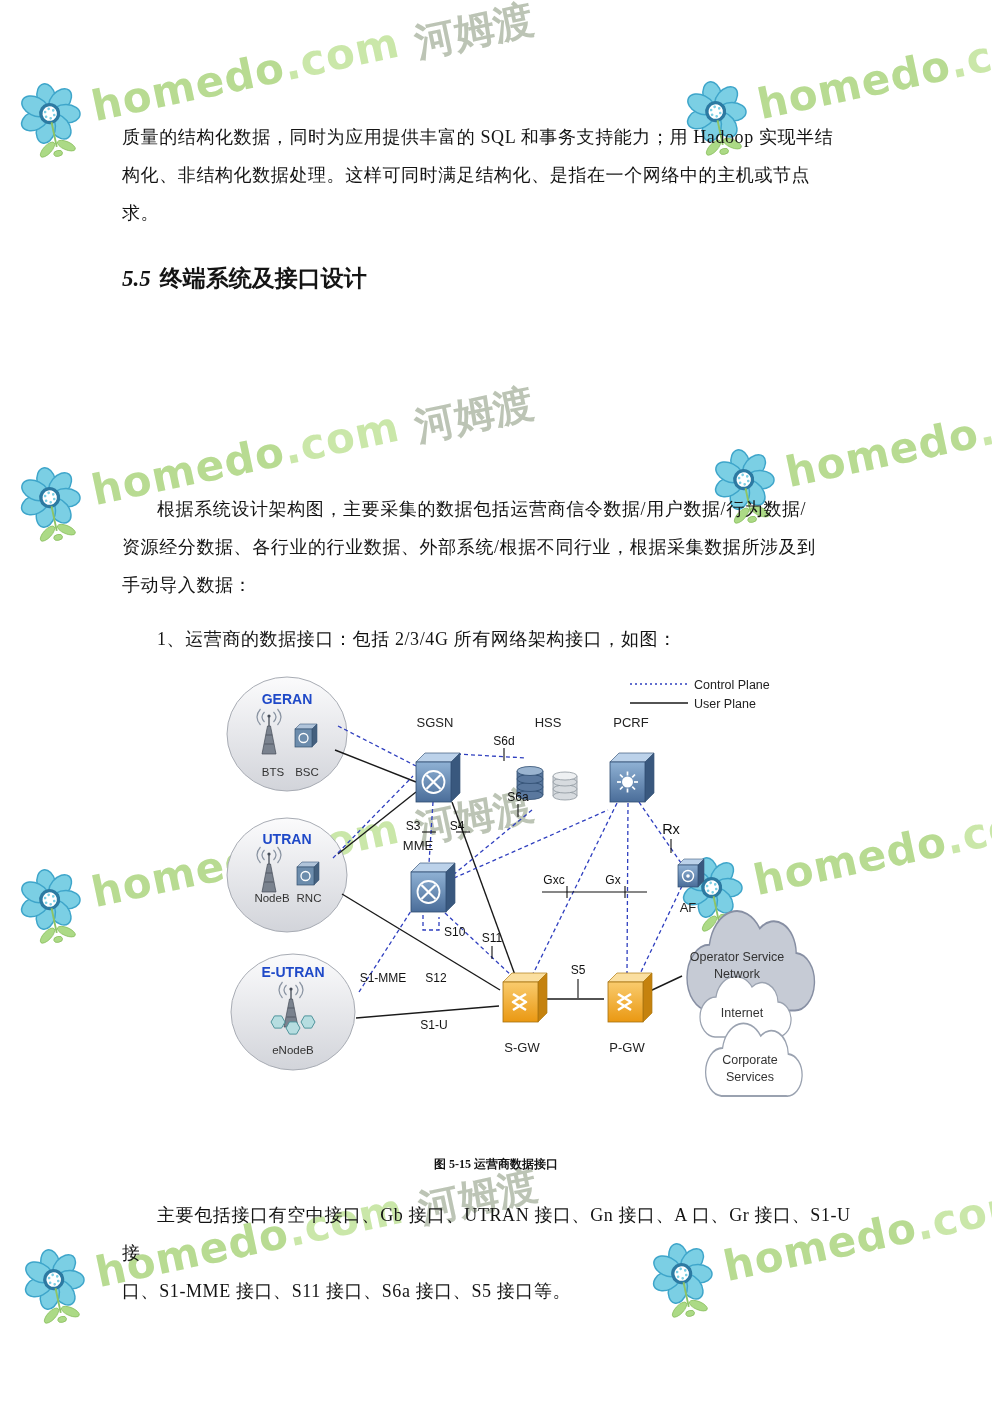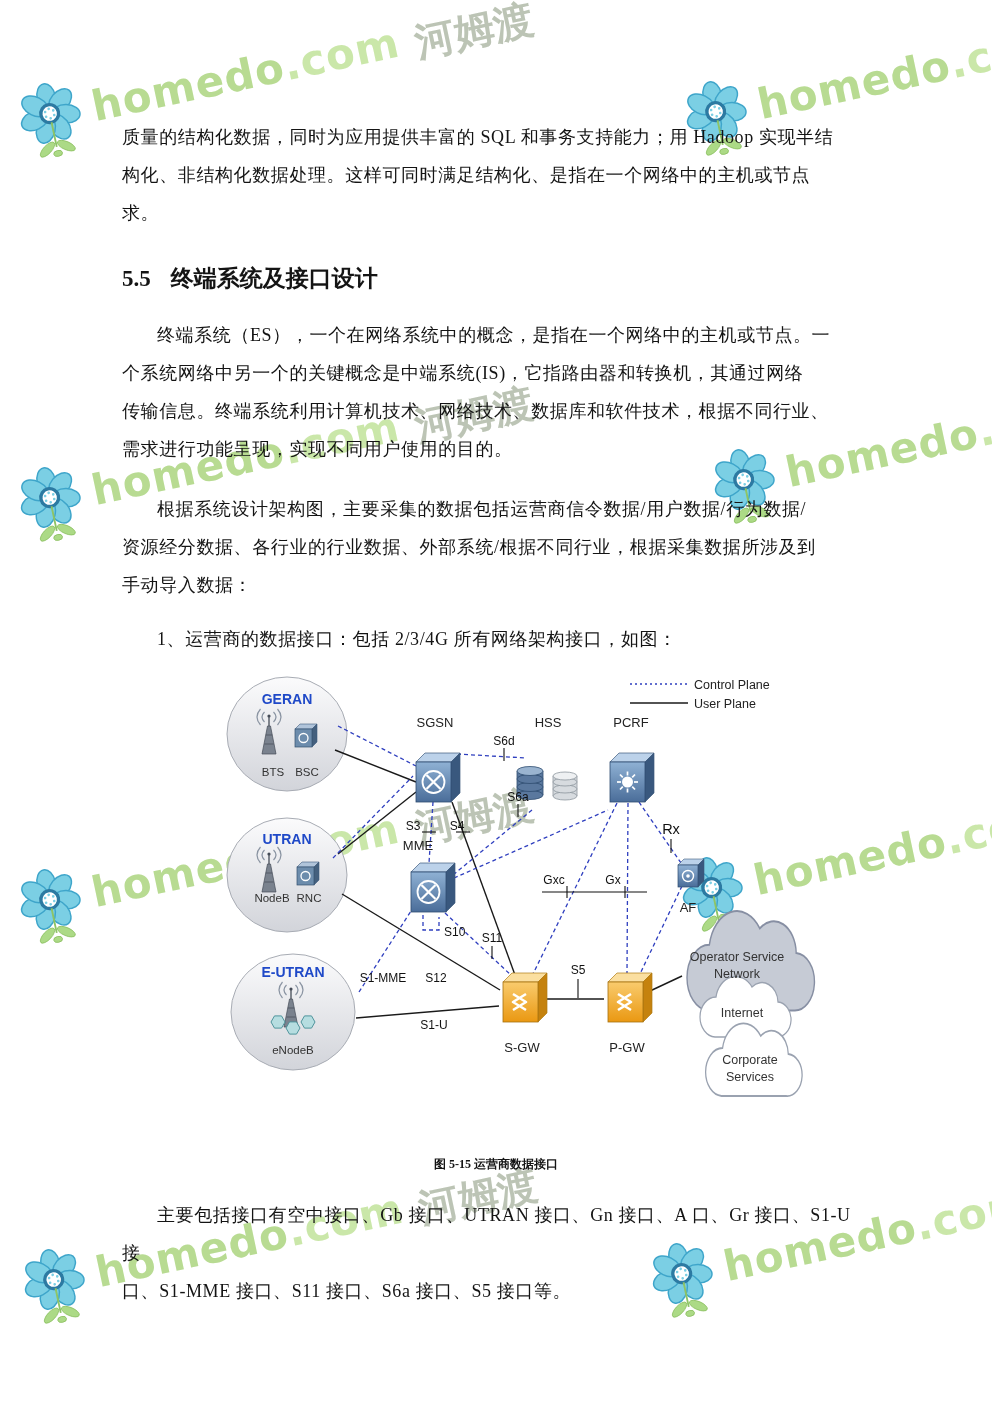--- a/index.html
+++ b/index.html
@@ -23,21 +23,21 @@
   .wm-home { color:#b2d889; }
   .wm-tld  { color:#c6e5a2; }
   .wm-cn   { color:#b7c0af; font-size:40px; padding-top:16px; margin-left:10px;
              font-family:"DejaVu Sans","Liberation Sans",sans-serif; font-weight:bold; }
   
   .content { position:absolute; inset:0; z-index:1; }
   .para { position:absolute; left:122px; width:752px; }
   .tline { font-size:18px; line-height:38px; letter-spacing:0.6px; }
   .ind { text-indent:35px; }
   .heading { position:absolute; left:122px; font-size:23px; font-weight:bold; line-height:34px; }
-  .hnum { margin-right:20px; }
+  .hnum { margin-right:9px;font-style:italic; }
   .caption { position:absolute; left:0; width:992px; text-align:center;
              font-size:12px; font-weight:bold; line-height:28px; }
   .figure { position:absolute; left:170px; top:662px; width:648px; height:472px; }
   
   .t-node   { font:13px "Liberation Sans",sans-serif; fill:#222; text-anchor:middle; }
   .t-group  { font:bold 14px "Liberation Sans",sans-serif; fill:#1f49c8; text-anchor:middle; }
   .t-sub    { font:11.5px "Liberation Sans",sans-serif; fill:#333; text-anchor:middle; }
   .t-if     { font:12px "Liberation Sans",sans-serif; fill:#111; text-anchor:middle; }
   .t-if-s   { font:12px "Liberation Sans",sans-serif; fill:#111; text-anchor:start; }
   .t-rx     { font:14.5px "Liberation Sans",sans-serif; fill:#111; text-anchor:middle; }
@@ -241,26 +241,20 @@
     <div class="para" style="top:118px">
       <div class="tline">质量的结构化数据，同时为应用提供丰富的 SQL 和事务支持能力；用 Hadoop 实现半结</div>
       <div class="tline">构化、非结构化数据处理。这样可同时满足结构化、是指在一个网络中的主机或节点</div>
       <div class="tline">求。</div>
     </div>
 
     <h2 class="heading" style="top:262px">
       <span class="hnum">5.5</span><span>终端系统及接口设计</span>
     </h2>
 
-    <div class="para" style="top:316px">
-      <div class="tline ind">终端系统（ES），一个在网络系统中的概念，是指在一个网络中的主机或节点。一</div>
-      <div class="tline">个系统网络中另一个的关键概念是中端系统(IS)，它指路由器和转换机，其通过网络</div>
-      <div class="tline">传输信息。终端系统利用计算机技术、网络技术、数据库和软件技术，根据不同行业、</div>
-      <div class="tline">需求进行功能呈现，实现不同用户使用的目的。</div>
-    </div>
 
     <div class="para" style="top:490px">
       <div class="tline ind">根据系统设计架构图，主要采集的数据包括运营商信令数据/用户数据/行为数据/</div>
       <div class="tline">资源经分数据、各行业的行业数据、外部系统/根据不同行业，根据采集数据所涉及到</div>
       <div class="tline">手动导入数据：</div>
     </div>
 
     <div class="para" style="top:620px">
       <div class="tline ind">1、运营商的数据接口：包括 2/3/4G 所有网络架构接口，如图：</div>
     </div>

